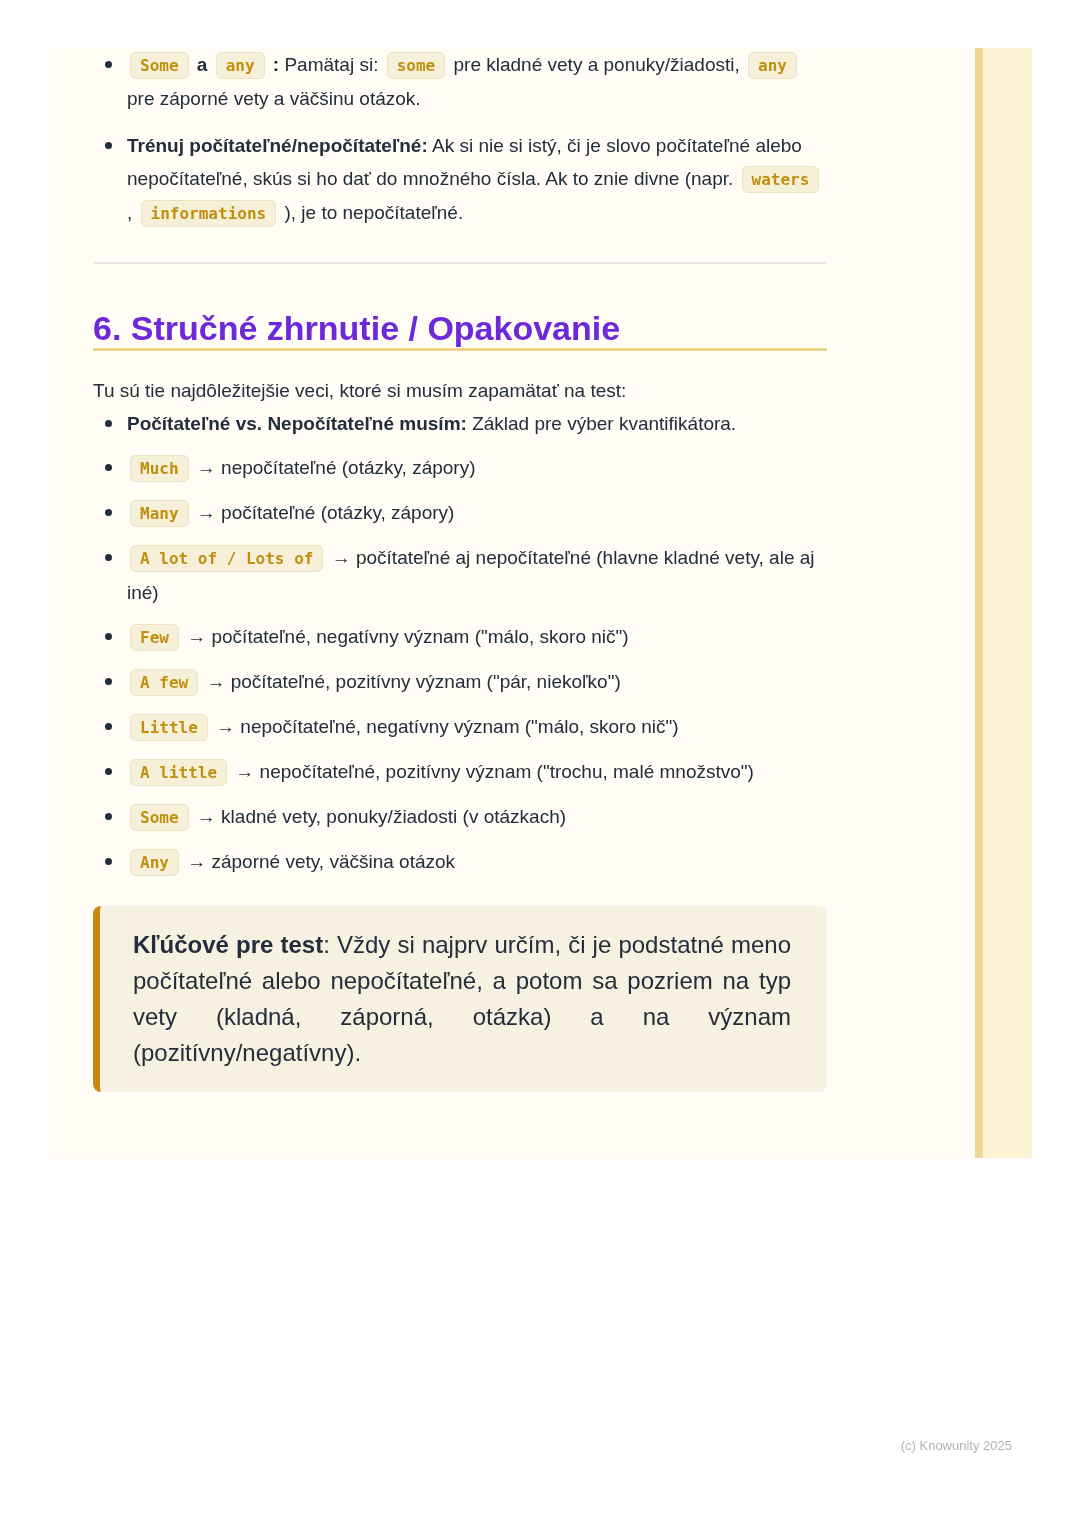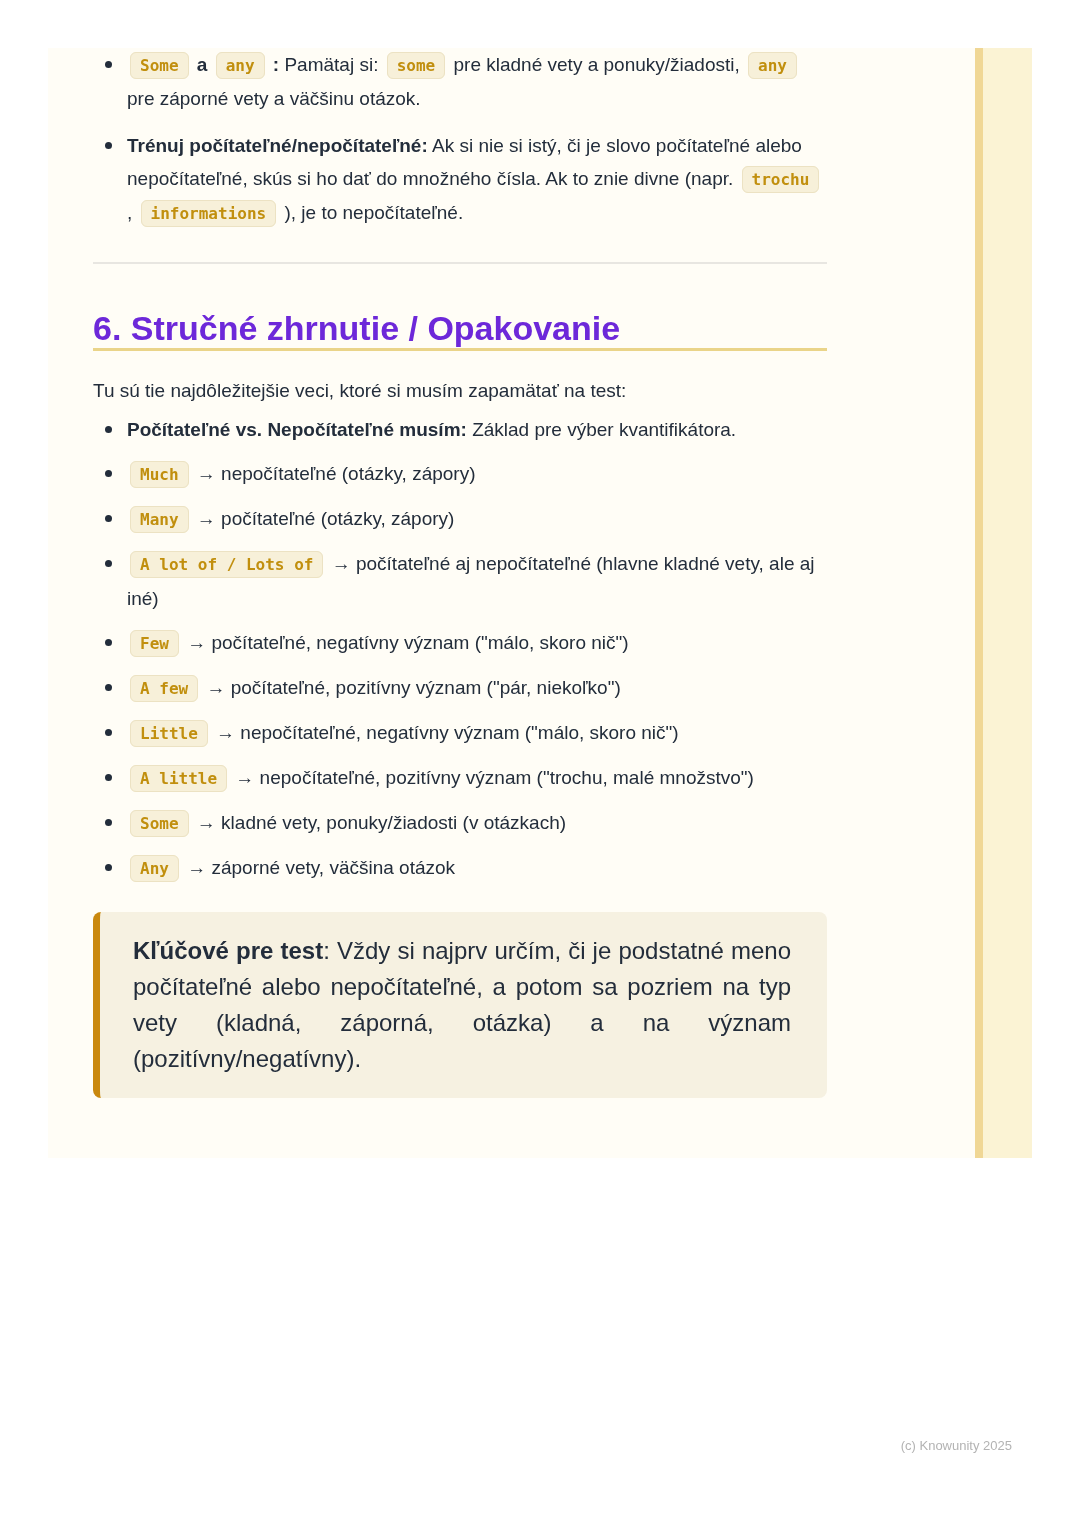--- a/index.html
+++ b/index.html
@@ -69,21 +69,21 @@
   }
   h2.section-heading {
     margin: 44px 0 0 0;
     font-size: 34px;
     line-height: 40px;
     font-weight: 700;
     color: #6d28d9;
     border-bottom: 3px solid #ead489;
   }
   p.section-intro {
-    margin: 26px 0 8px 0;
+    margin: 26px 0 2px 0;
     font-size: 19px;
     line-height: 28px;
   }
   .callout {
     margin-top: 26px;
     background: #f6f1e1;
     border-left: 7px solid #c9880e;
     border-radius: 8px;
     padding: 21px 36px 21px 33px;
     font-size: 24px;
@@ -101,21 +101,21 @@
 </head>
 <body>
 
 <div class="sheet">
   <div class="accent-bar"></div>
 
   <div class="content">
 
     <ul class="bullet-list top-list">
       <li><span class="code-badge">Some</span><span class="bold"> a </span><span class="code-badge">any</span><span class="bold"> :</span> Pamätaj si: <span class="code-badge">some</span> pre kladné vety a ponuky/žiadosti, <span class="code-badge">any</span> pre záporné vety a väčšinu otázok.</li>
-      <li><span class="bold">Trénuj počítateľné/nepočítateľné:</span> Ak si nie si istý, či je slovo počítateľné alebo nepočítateľné, skús si ho dať do množného čísla. Ak to znie divne (napr. <span class="code-badge">trochu</span> , <span class="code-badge">informations</span> ), je to nepočítateľné.</li>
+      <li><span class="bold">Trénuj počítateľné/nepočítateľné:</span> Ak si nie si istý, či je slovo počítateľné alebo nepočítateľné, skús si ho dať do množného čísla. Ak to znie divne (napr. <span class="code-badge">waters</span> , <span class="code-badge">informations</span> ), je to nepočítateľné.</li>
     </ul>
 
     <hr class="divider">
 
     <h2 class="section-heading">6. Stručné zhrnutie / Opakovanie</h2>
 
     <p class="section-intro">Tu sú tie najdôležitejšie veci, ktoré si musím zapamätať na test:</p>
 
     <ul class="bullet-list summary-list">
       <li><span class="bold">Počítateľné vs. Nepočítateľné musím:</span> Základ pre výber kvantifikátora.</li>

